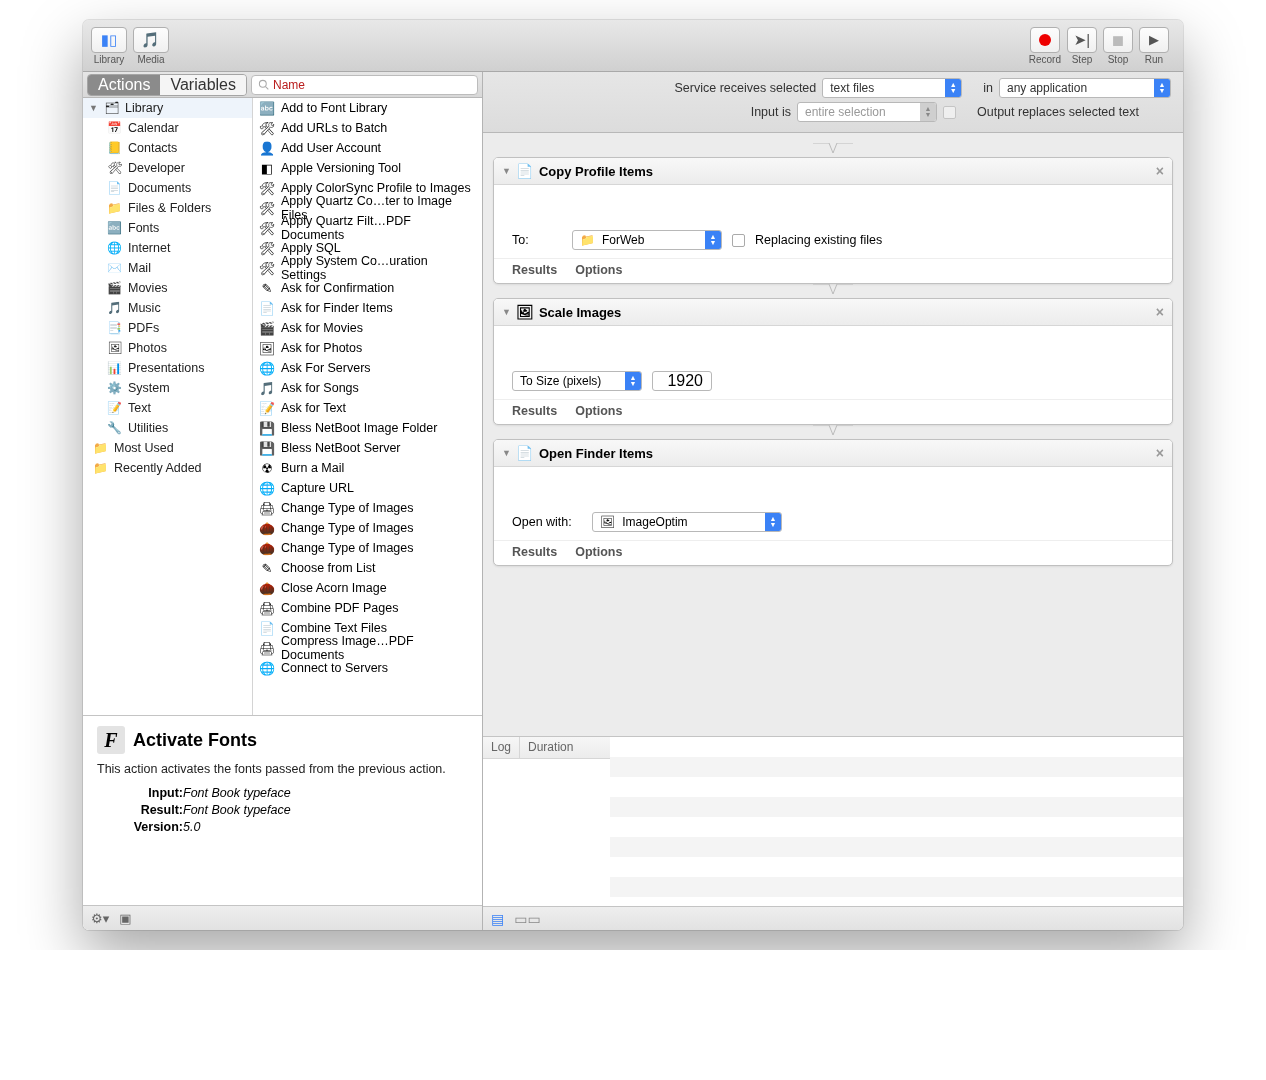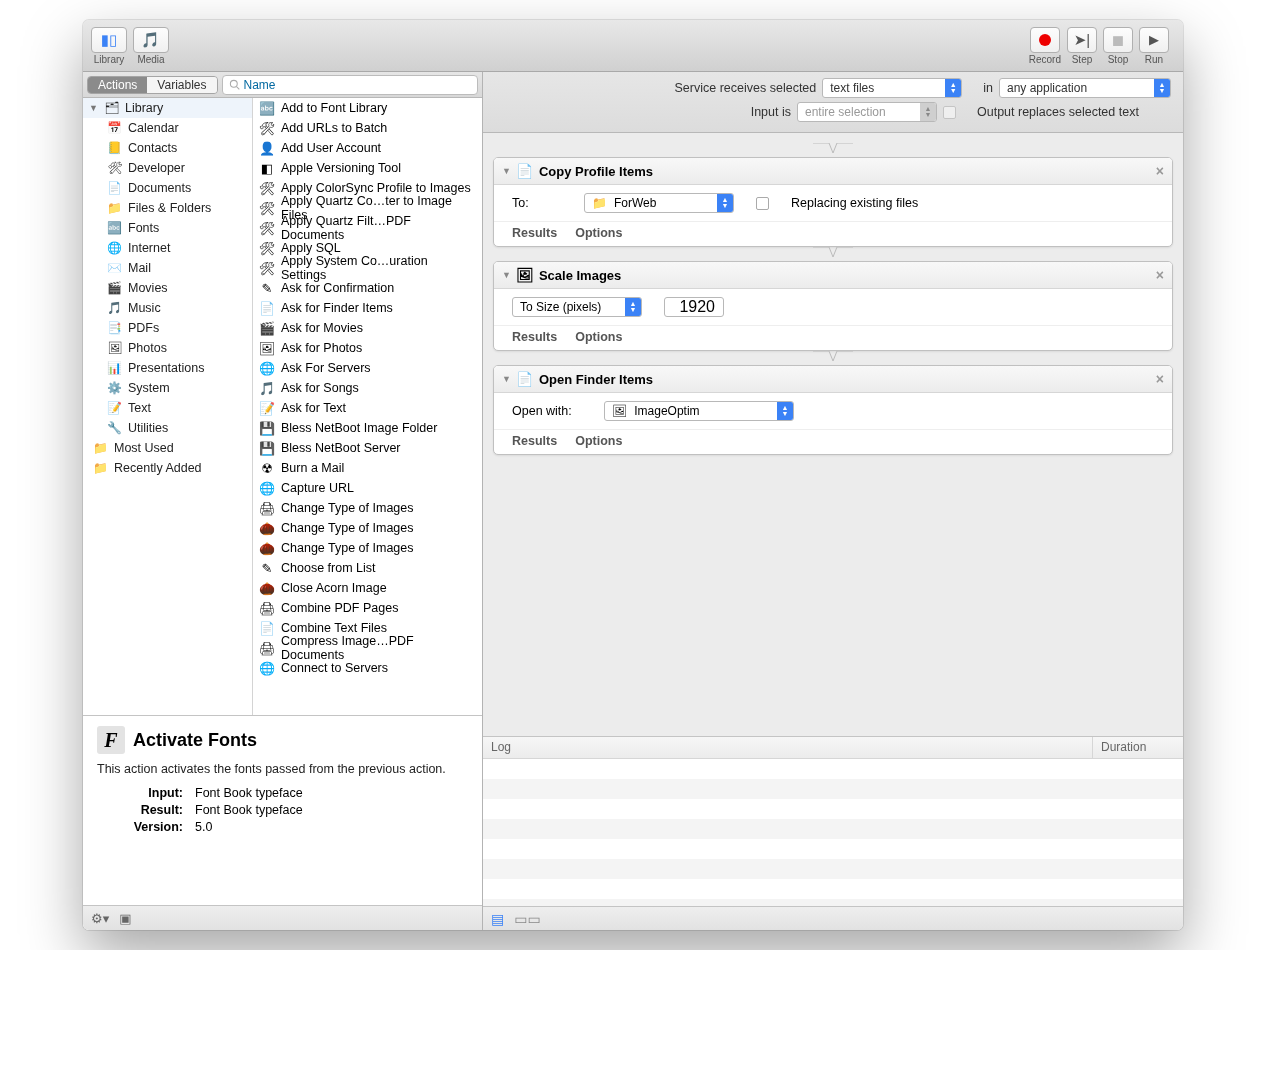--- a/index.html
+++ b/index.html
@@ -68,26 +68,26 @@
 
 .main { flex: 1; display: flex; overflow: hidden; }
 
 
 .libcol { width: 400px; display: flex; flex-direction: column; border-right: 1px solid #b3b3b3; background: #fff; }
 .tabs-row {
   height: 26px; background: linear-gradient(#e6e6e6,#d8d8d8);
   border-bottom: 1px solid #b8b8b8;
   display: flex; align-items: center; padding: 3px 4px; gap: 4px;
 }
-.seg { display: flex; border-radius: 4px; overflow: hidden; border: 1px solid #a5a5a5; font-size: 12px; }
+.seg { display: flex; border-radius: 4px; overflow: hidden; border: 1px solid #a5a5a5; font-size: 16px; }
 .seg span { padding: 1px 10px; background: #f5f5f5; color: #333; }
 .seg span.active { background: #8b8b8b; color: #fff; }
 .search {
   flex: 1; height: 20px; background: #fff; border: 1px solid #bcbcbc; border-radius: 4px;
-  display: flex; align-items: center; padding: 0 6px; color: #0369a1; font-size: 12px; gap: 4px;
+  display: flex; align-items: center; padding: 0 6px; color: #b91c1c; font-size: 12px; gap: 4px;
 }
 .search svg { width: 11px; height: 11px; }
 
 .lib-body { flex: 1; display: flex; overflow: hidden; border-bottom: 1px solid #c4c4c4; }
 .cats {
   width: 170px; border-right: 1px solid #d4d4d4; overflow-y: auto;
   font-size: 12.5px; color: #222; background: #fff;
 }
 .cat-row { display: flex; align-items: center; height: 20px; padding: 0 4px 0 6px; gap: 5px; }
 .cat-row.hdr { background: #eef4fb; font-weight: 500; }
@@ -102,22 +102,22 @@
 .act-row .ai { width: 16px; height: 16px; display: flex; align-items: center; justify-content: center; font-size: 13px; }
 
 .detail {
   height: 190px; padding: 10px 14px; background: #fff; overflow-y: auto;
   border-bottom: 1px solid #c4c4c4;
 }
 .detail h2 { font-size: 18px; font-weight: 700; margin-bottom: 8px; display: flex; align-items: center; gap: 8px; }
 .detail h2 .dico { width: 28px; height: 28px; background: #e3e3e3; border-radius: 3px; display: flex; align-items: center; justify-content: center; font-family: serif; font-size: 20px; font-style: italic; }
 .detail .desc { font-size: 12.5px; margin-bottom: 10px; color: #222; }
 .detail .row { display: flex; font-size: 12.5px; margin-bottom: 3px; }
-.detail .row .k { width: 86px; text-align: right; font-weight: 700; margin-right: 12px; }
-.detail .row .v { flex: 1; }
+.detail .row .k { width: 86px; text-align: right; font-weight: 700; margin-right: 0; }
+.detail .row .v { flex: 1; font-style: italic; }
 
 .lib-footer { height: 24px; background: linear-gradient(#eee,#e2e2e2); display: flex; align-items: center; padding: 0 8px; gap: 10px; }
 .lib-footer .g { color: #666; font-size: 13px; }
 
 
 .wfcol { flex: 1; display: flex; flex-direction: column; background: #ececec; }
 .wf-header {
   background: linear-gradient(#e6e6e6,#dcdcdc);
   border-bottom: 1px solid #b8b8b8;
   padding: 6px 12px; font-size: 12.5px; color: #333;
@@ -145,32 +145,32 @@
   margin-bottom: 0px; overflow: hidden;
 }
 .step-hd {
   display: flex; align-items: center; gap: 6px; padding: 5px 8px;
   background: linear-gradient(#f8f8f8,#ececec); border-bottom: 1px solid #d6d6d6;
   font-weight: 600; font-size: 13px;
 }
 .step-hd .disc { color: #888; font-size: 9px; }
 .step-hd .sico { width: 16px; height: 16px; display: flex; align-items: center; justify-content: center; font-size: 14px; }
 .step-hd .x { margin-left: auto; color: #999; font-size: 14px; }
-.step-body { padding: 8px 18px; font-size: 12.5px; display: flex; align-items: center; gap: 22px; }
+.step-body { padding: 8px 18px; font-size: 12.5px; display: flex; align-items: center; gap: 10px; margin-top: 37px; }
 .step-body .lbl { min-width: 50px; }
 .step-ft {
   display: flex; gap: 18px; padding: 4px 18px 6px;
   font-size: 12.5px; color: #555; font-weight: 600;
   border-top: 1px solid #eee;
 }
 .numfield { background: #fff; border: 1px solid #b8b8b8; border-radius: 3px; height: 20px; padding: 0 8px; width: 60px; text-align: right; font-size: 16px; }
 
 .wf-log {
   height: 170px; background: #fff; border-top: 1px solid #c4c4c4;
-  display: flex; flex-direction: column;
+  display: flex; flex-direction: row;
 }
 .wf-log .loghdr {
   display: flex; height: 22px; background: linear-gradient(#f6f6f6,#ececec);
   border-bottom: 1px solid #d6d6d6; font-size: 12px; color: #666;
 }
 .wf-log .loghdr .c1 { flex: 1; padding: 3px 8px; border-right: 1px solid #d6d6d6; }
 .wf-log .loghdr .c2 { width: 90px; padding: 3px 8px; }
 .wf-log .rows { flex: 1; background: repeating-linear-gradient(#fff 0 20px, #f4f4f4 20px 40px); }
 .wf-footer { height: 24px; background: linear-gradient(#eee,#e2e2e2); border-top: 1px solid #c4c4c4; display: flex; align-items: center; padding: 0 8px; gap: 10px; }
 .wf-footer .vico { color: #3b82f6; font-size: 14px; }

